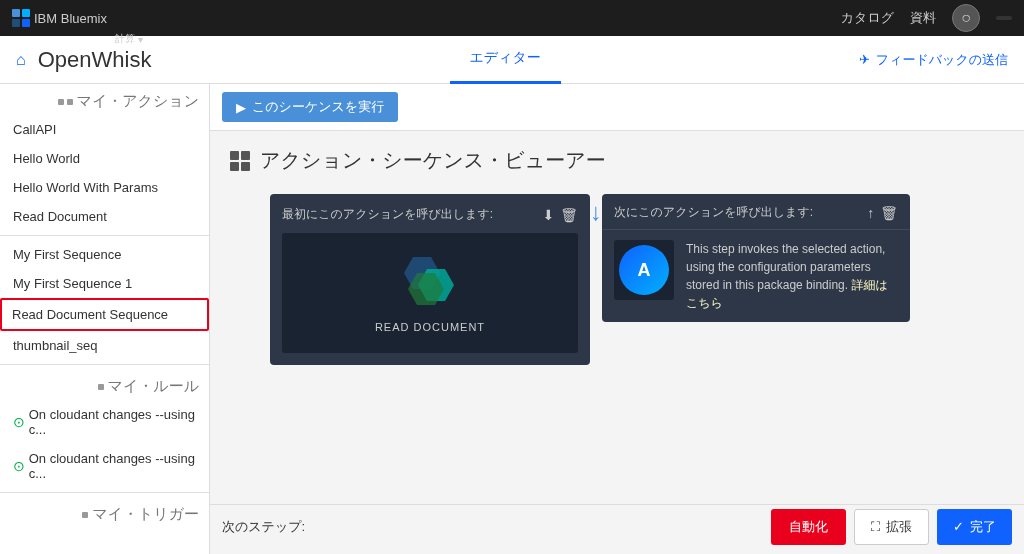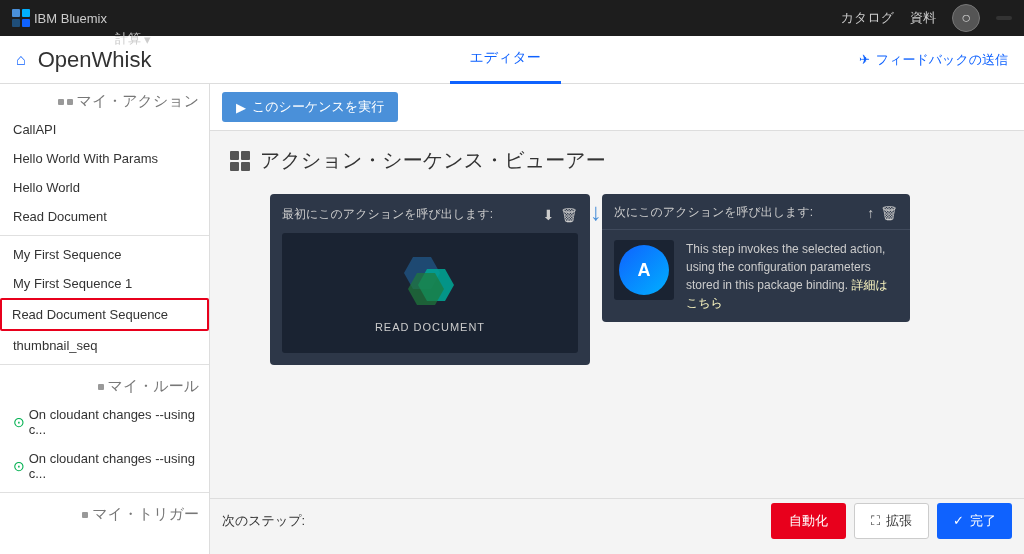--- a/index.html
+++ b/index.html
@@ -11,21 +11,21 @@
       height: 36px;
       display: flex;
       align-items: center;
       padding: 0 12px;
       color: #ccc;
       justify-content: space-between;
     }
     .top-nav-left { display: flex; align-items: center; gap: 8px; }
     .top-nav-right { display: flex; align-items: center; gap: 16px; font-size: 13px; }
     .nav-link { color: #ccc; cursor: pointer; font-size: 13px; }
-    .compute-btn { display: flex; align-items: center; gap: 3px; color: #ccc; cursor: pointer; font-size: 13px; margin-top: 42px; }
+    .compute-btn { display: flex; align-items: center; gap: 3px; color: #ccc; cursor: pointer; font-size: 10px; margin-top: 42px; }
     .user-icon { width: 28px; height: 28px; border-radius: 50%; background: #555; border: 1px solid #777; display: flex; align-items: center; justify-content: center; color: #ccc; font-size: 16px; cursor: pointer; }
     .user-name-box { background: #333; color: #ccc; padding: 2px 8px; font-size: 12px; border-radius: 2px; }
 
     
     .second-nav {
       background: #fff;
       height: 48px;
       display: flex;
       align-items: center;
       padding: 0 16px;
@@ -216,21 +216,21 @@
       justify-content: center;
       font-size: 20px;
       color: #fff;
     }
     .step-desc { font-size: 12px; color: #ccc; line-height: 1.5; }
     .step-desc a { color: #fef9c3; text-decoration: none; }
 
     
     .bottom-bar {
       position: absolute;
-      bottom: 12px;
+      bottom: 6px;
       left: 0;
       right: 0;
       height: 44px;
       background: #f4f4f4;
       border-top: 1px solid #ddd;
       display: flex;
       align-items: center;
       justify-content: space-between;
       padding: 0 12px;
     }
@@ -321,24 +321,24 @@
       <div class="sidebar-section-dots">
         <div class="dot"></div>
           <div class="dot"></div>
       </div>
       <span>マイ・アクション</span>
     </div>
     <div class="sidebar-item">
       <span>CallAPI</span>
     </div>
     <div class="sidebar-item">
+      <span>Hello World</span>
+    </div>
+    <div class="sidebar-item">
       <span>Hello World With Params</span>
-    </div>
-    <div class="sidebar-item">
-      <span>Hello World</span>
     </div>
     <div class="sidebar-item">
       <span>Read Document</span>
     </div>
     <div class="sidebar-divider"></div>
 
     <div class="sidebar-item">
       <span>My First Sequence</span>
     </div>
     <div class="sidebar-item">

